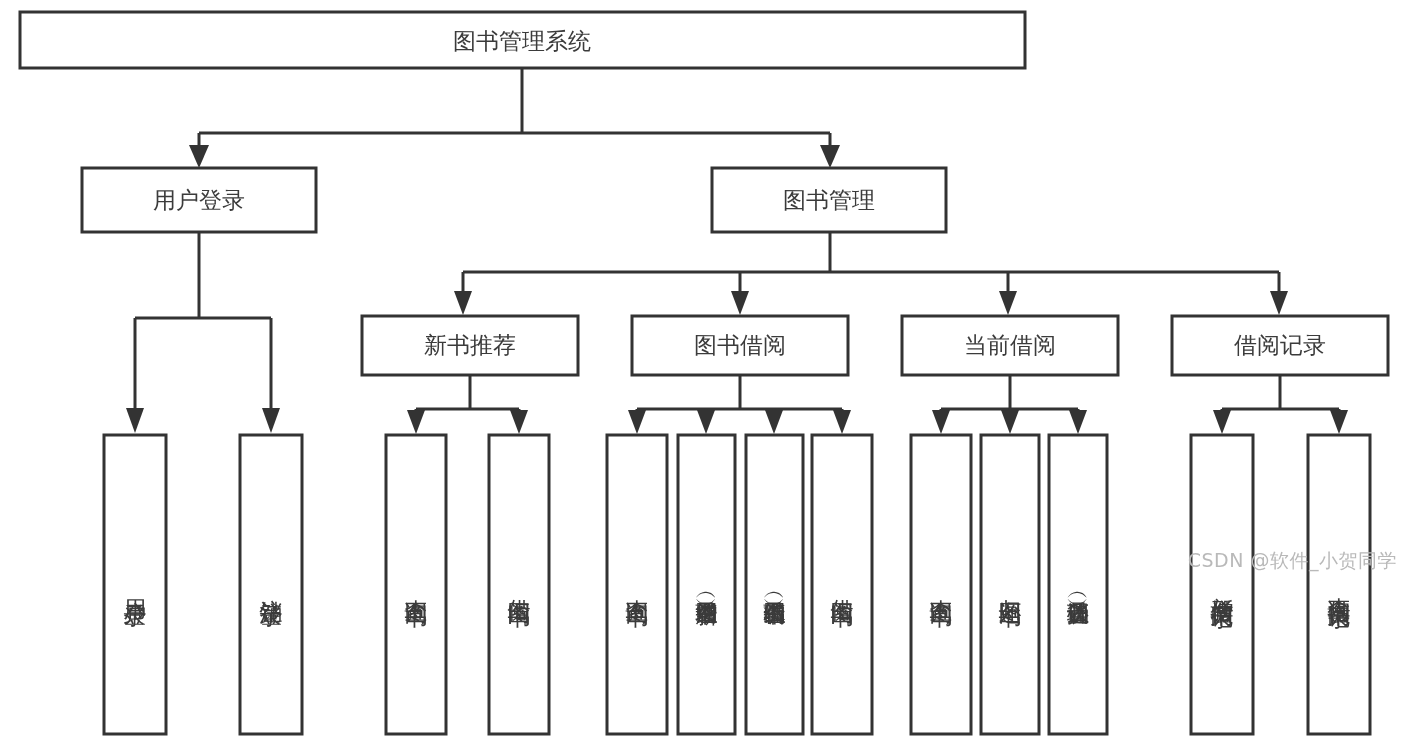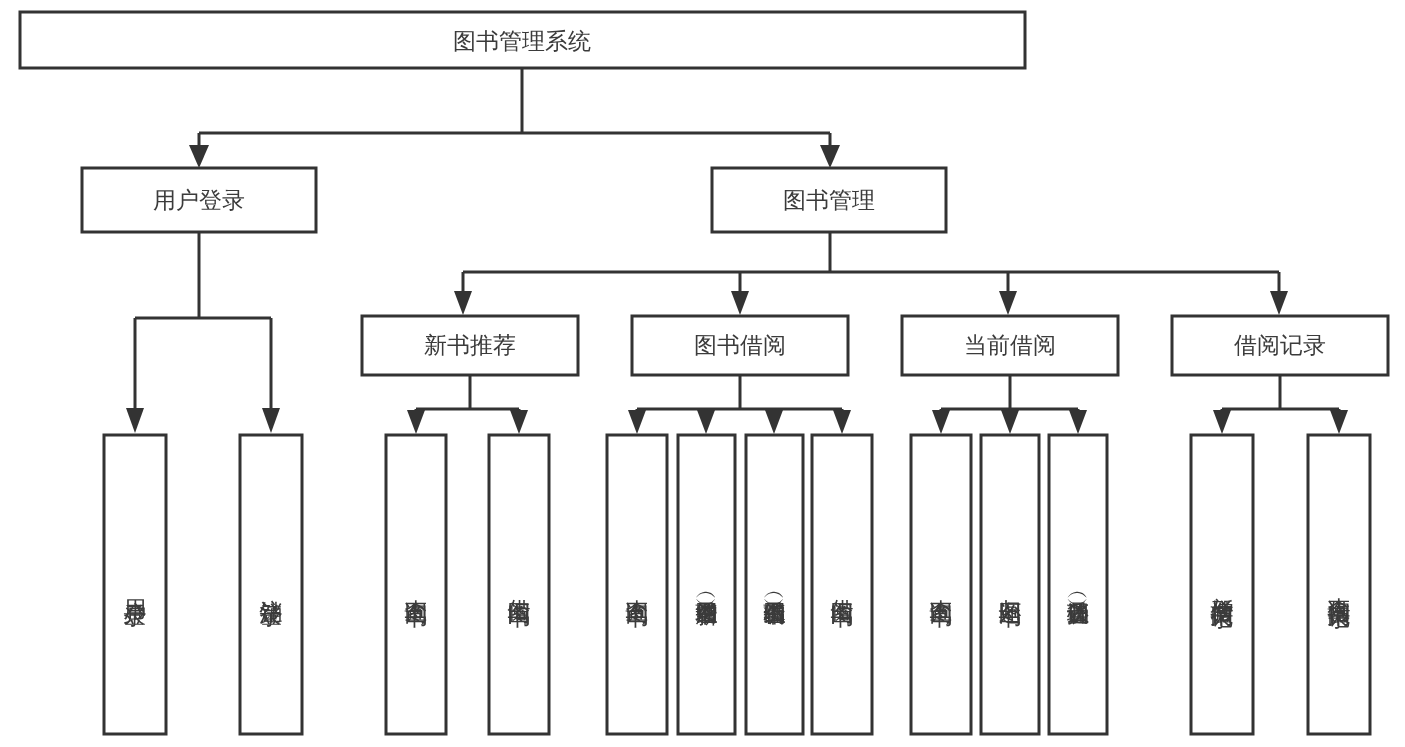--- a/index.html
+++ b/index.html
@@ -231,13 +231,14 @@
   <div class="vlabel tight" style="left:746px; top:435px; width:57px; height:299px;">编辑图书（管理员）</div>
   <div class="vlabel" style="left:812px; top:435px; width:60px; height:299px;">借阅图书</div>
 
   <div class="vlabel" style="left:911px; top:435px; width:60px; height:299px;">查询图书</div>
   <div class="vlabel" style="left:981px; top:435px; width:58px; height:299px;">归还图书</div>
   <div class="vlabel tight" style="left:1049px; top:435px; width:58px; height:299px;">确认归还（管理员）</div>
 
   <div class="vlabel" style="left:1191px; top:435px; width:62px; height:299px;">新增借阅记录</div>
   <div class="vlabel" style="left:1308px; top:435px; width:62px; height:299px;">查询借阅记录</div>
 
+  <div class="watermark">CSDN @软件_小贺同学</div>
 </div>
 
 </body></html>

